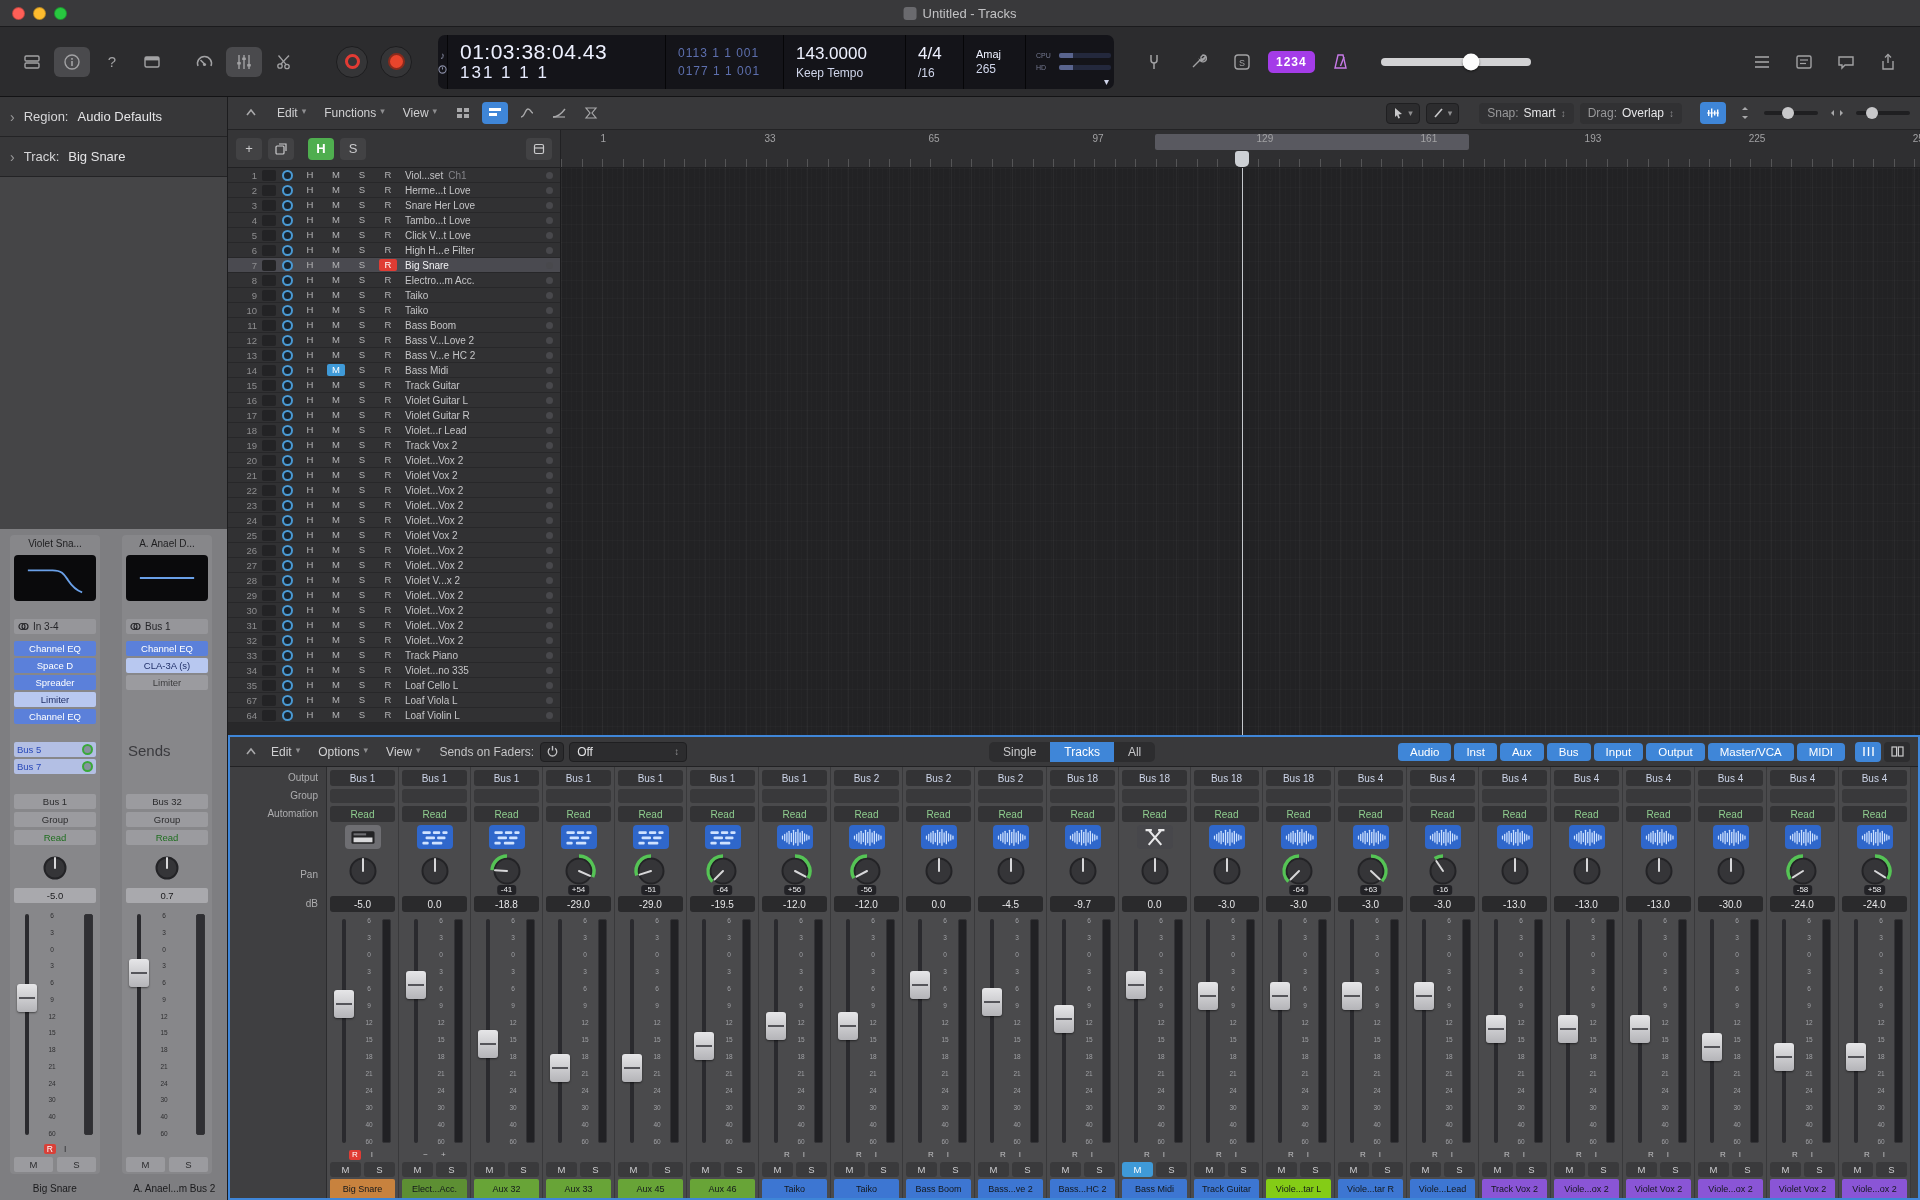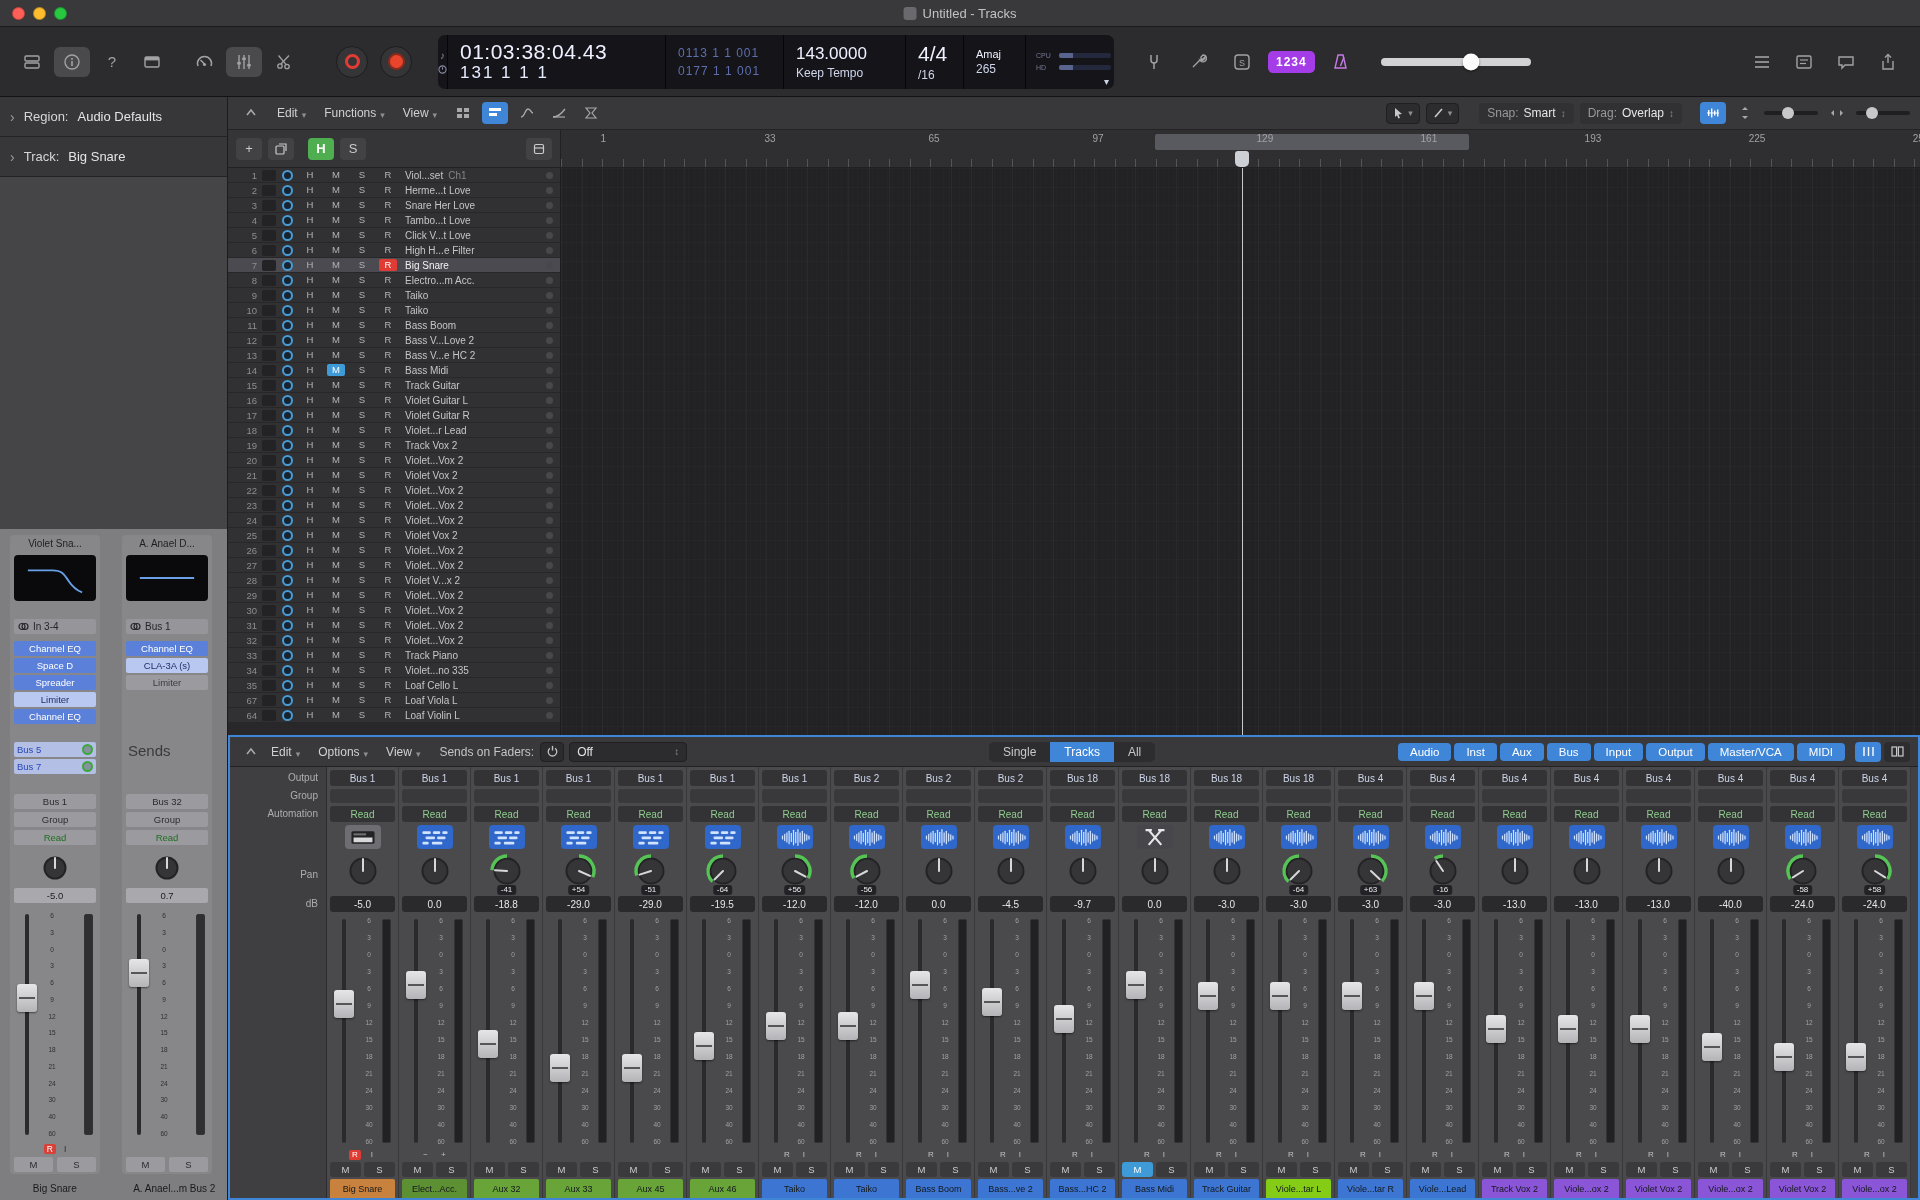--- a/index.html
+++ b/index.html
@@ -22,21 +22,21 @@
 .rec-ring{width:15px;height:15px;border-radius:50%;border:3.5px solid #e23b34}
 .rec-solid{width:17px;height:17px;border-radius:50%;background:#e8452c;border:2px solid #8a2a1c}
 .lcd{margin-left:26px;width:676px;height:54px;background:#141419;border-radius:7px;display:flex;overflow:hidden;position:relative;font-family:"DejaVu Sans Mono",monospace}
 .lcd-edge{width:18px;display:flex;flex-direction:column;align-items:center;justify-content:center;gap:4px;color:#8a8ea6;font-size:10px;border-right:1px solid #060608}
 .lcd-col{display:flex;flex-direction:column;justify-content:center;padding:0 12px;border-right:1px solid #060608}
 .lcd-time{font-size:21px;color:#eef1ff;letter-spacing:.5px;line-height:1.1}
 .lcd-pos{font-size:17px;color:#e8ecff;letter-spacing:2px}
 .lcd-loc{font-size:12px;color:#5d6fae;letter-spacing:1px;line-height:1.5}
 .lcd-tempo{font-size:17px;color:#eef1ff}
 .lcd-sub{font-size:12px;color:#cfd5ea;margin-top:2px}
-.lcd-sig{font-size:21px;color:#eef1ff}
+.lcd-sig{font-size:17px;color:#eef1ff}
 .lcd-key{font-size:11px;color:#eef1ff}
 .lcd-meters{flex:1;display:flex;flex-direction:column;justify-content:center;gap:5px;padding:0 10px}
 .meter-row{display:flex;align-items:center;gap:5px}
 .meter-lab{font-size:7px;color:#767a92;width:18px;font-family:"Liberation Sans",sans-serif}
 .meter-bar{width:52px;height:5px;background:#23283c;border-radius:2px;position:relative;overflow:hidden}
 .meter-bar i{position:absolute;left:0;top:0;bottom:0;width:26%;background:#59648e;display:block}
 .lcd-chev{position:absolute;right:5px;bottom:2px;color:#cfd3e8;font-size:10px;font-family:"Liberation Sans",sans-serif}
 .tb-right{display:flex;align-items:center;gap:8px;margin-left:22px}
 .badge-1234{background:#a43ce8;color:#fff;font-size:12px;font-weight:bold;border-radius:5px;padding:4px 8px;letter-spacing:1px}
 .vol-slider{width:150px;height:8px;background:#d2d2d4;border-radius:4px;position:relative;margin:0 14px}
@@ -82,21 +82,21 @@
 .fhandle:after{content:"";position:absolute;left:2px;right:2px;top:13px;height:2px;background:#55555a}
 .fscale{position:absolute;left:30px;top:2px;bottom:2px;width:16px;display:flex;flex-direction:column;justify-content:space-between;font-size:6.5px;color:#9fa0a4;text-align:center}
 .ifader .fscale{color:#2e2e30}
 .fmeter{position:absolute;right:3px;top:4px;bottom:4px;width:9px;background:#212124;border-radius:2px;border:1px solid #333336}
 .ifader .fmeter{background:#2f2f33}
 
 .content{flex:1;display:flex;flex-direction:column;min-width:0}
 
 .tracks-toolbar{height:33px;background:#38383a;border-bottom:1px solid #232325;display:flex;align-items:center;padding:0 10px;gap:6px;font-size:12px;color:#d0d0d2}
 .menu-bar{display:flex;gap:4px}
-.menu-item{display:flex;align-items:flex-end;gap:4px;padding:3px 7px;border-radius:4px}
+.menu-item{display:flex;align-items:flex-start;gap:4px;padding:3px 7px;border-radius:4px}
 .menu-item .dd{color:#8e8e90;font-size:9px}
 .sm-icon{width:26px;height:22px;border-radius:4px;display:flex;align-items:center;justify-content:center;color:#a8a8aa}
 .sm-icon.blue{background:#3f86d8;color:#fff}
 .tool-dd{height:21px;background:#2c2c2e;border:1px solid #1f1f21;border-radius:4px;display:flex;align-items:center;gap:4px;padding:0 6px;color:#c8c8ca}
 .tool-dd .dd{font-size:9px;color:#8e8e90}
 .snap-dd{height:21px;display:flex;align-items:center;gap:5px;padding:0 8px;border-radius:4px;background:#313133}
 .snap-dd .lab{color:#98989a}
 .snap-dd .val{color:#e6e6e8}
 .mini-slider{width:54px;height:4px;background:#1f1f21;border-radius:2px;position:relative}
 .mini-knob{position:absolute;top:50%;transform:translate(-50%,-50%);width:12px;height:12px;border-radius:50%;background:#c8c8ca}
@@ -2242,21 +2242,21 @@
                   <rect x="27.7" y="8.0" width="1.2" height="4" rx="0.6" fill="#cfe2ff"></rect>
                 </svg>
               </div>
   <div class="span-wrap">
                 <svg width="38" height="38" viewBox="0 0 38 38">
     <circle cx="19" cy="19" r="12.5" fill="#353538" stroke="#232326" stroke-width="2"></circle>
 
     <line x1="19" y1="19" x2="19.0" y2="7.0" stroke="#d8d8da" stroke-width="2" stroke-linecap="round"></line>
   </svg>
               </div>
-  <div class="sbox db">-40.0</div>
+  <div class="sbox db">-30.0</div>
   <div class="sfader">
                 <div class="frail"></div>
    <div class="fhandle" style="top:57.0%"></div>
    <div class="fscale">
                   <span>6</span>
                   <span>3</span>
                   <span>0</span>
                   <span>3</span>
                   <span>6</span>
                   <span>9</span>

